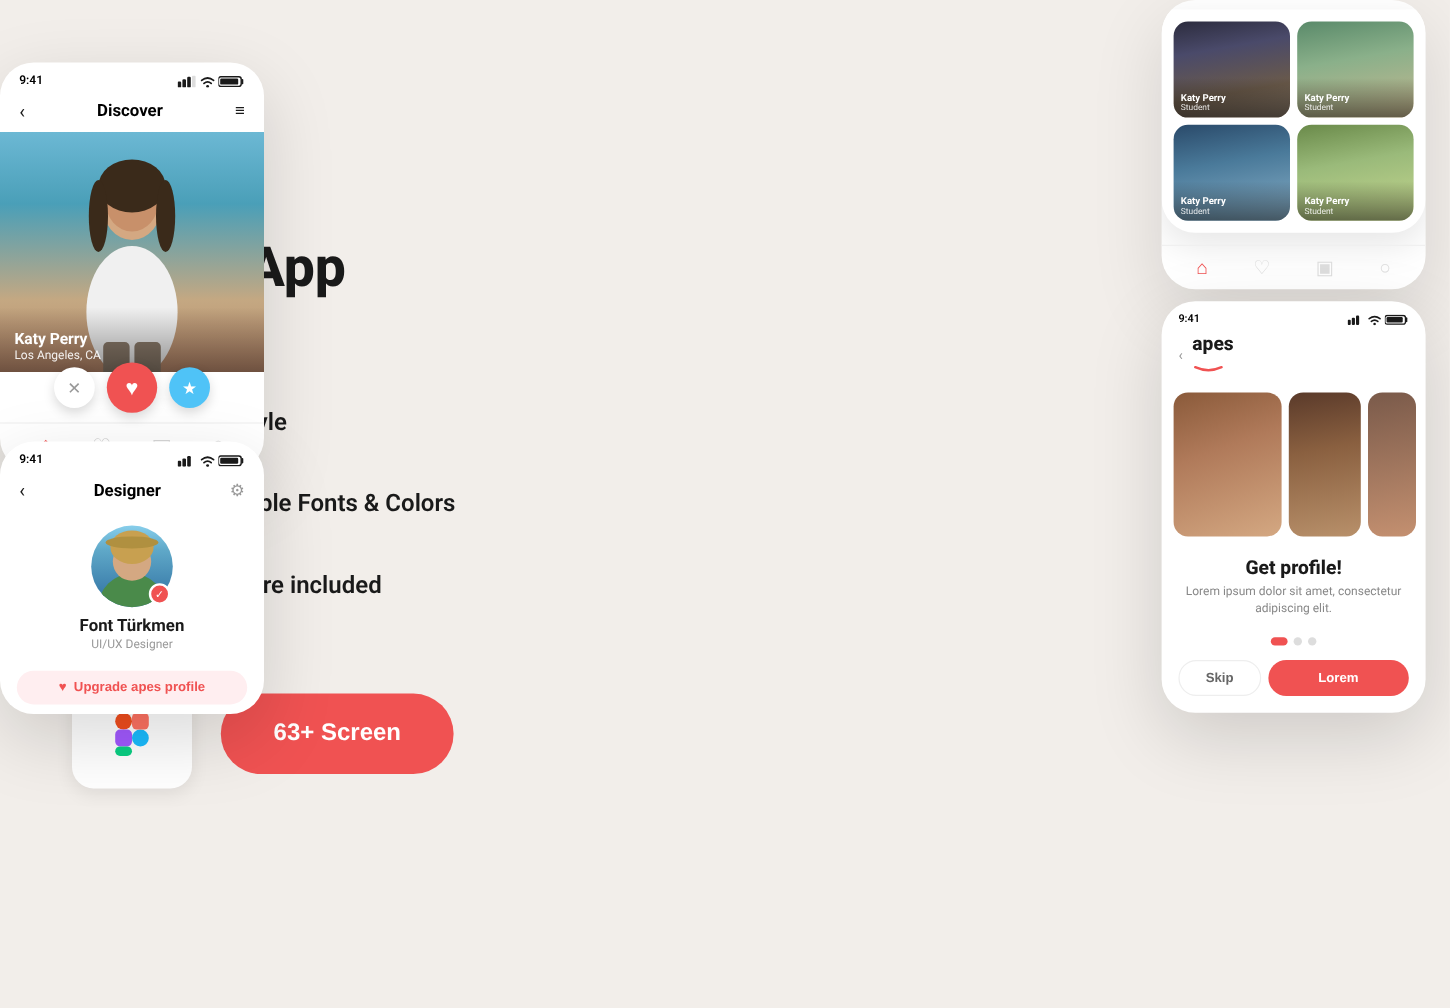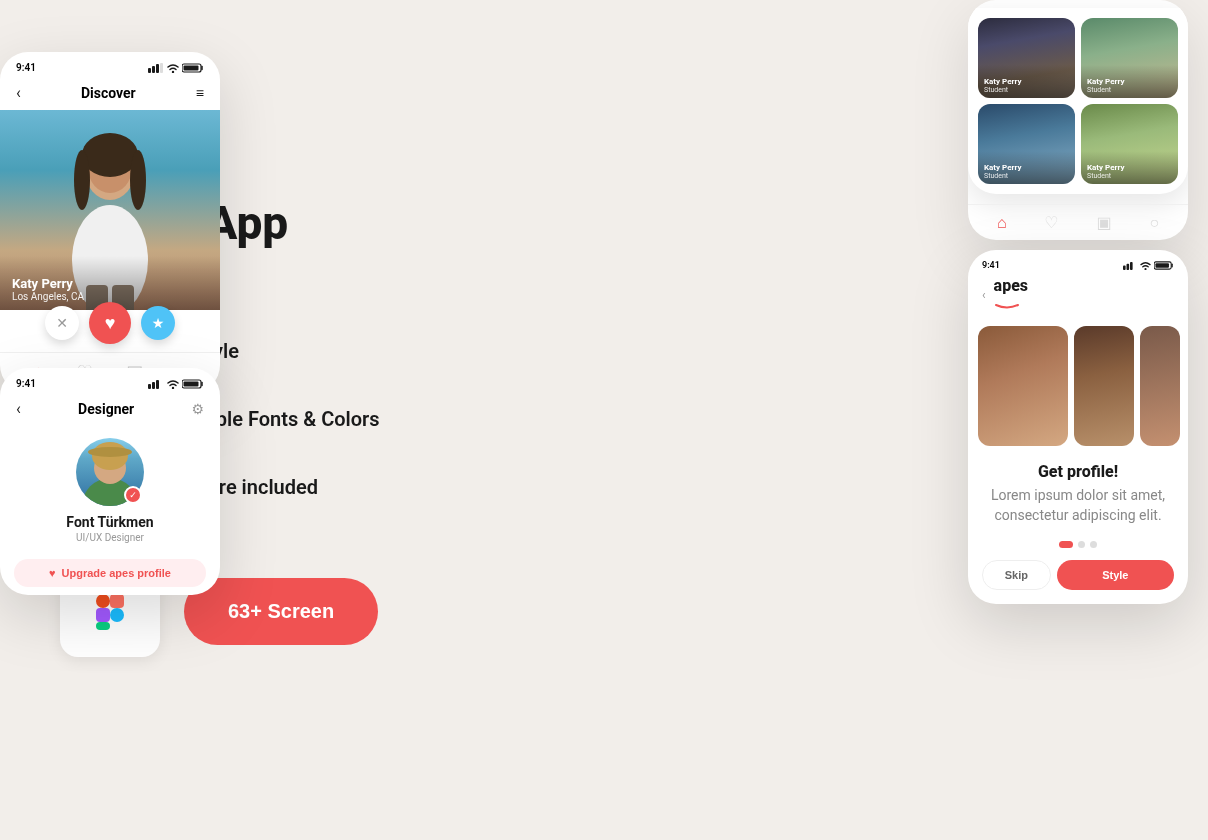--- a/index.html
+++ b/index.html
@@ -444,21 +444,21 @@
       padding: 10px 14px;
       text-align: center;
     }
     .ob-title {
       font-size: 16px;
       font-weight: 800;
       color: #1a1a1a;
       margin-bottom: 5px;
     }
     .ob-desc {
-      font-size: 14px;
+      font-size: 10px;
       color: #888;
       line-height: 1.4;
     }
 
     .ob-dots {
       display: flex;
       justify-content: center;
       gap: 5px;
       padding: 6px 0;
     }
@@ -765,16 +765,16 @@
       <div class="ob-title">Get profile!</div>
       <div class="ob-desc">Lorem ipsum dolor sit amet, consectetur adipiscing elit.</div>
     </div>
     <div class="ob-dots">
       <div class="ob-dot active"></div>
       <div class="ob-dot"></div>
       <div class="ob-dot"></div>
     </div>
     <div class="ob-actions">
       <button class="ob-skip">Skip</button>
-      <button class="ob-next">Style</button>
+      <button class="ob-next">Lorem</button>
     </div>
   </div>
 </div>
 
 </body></html>

